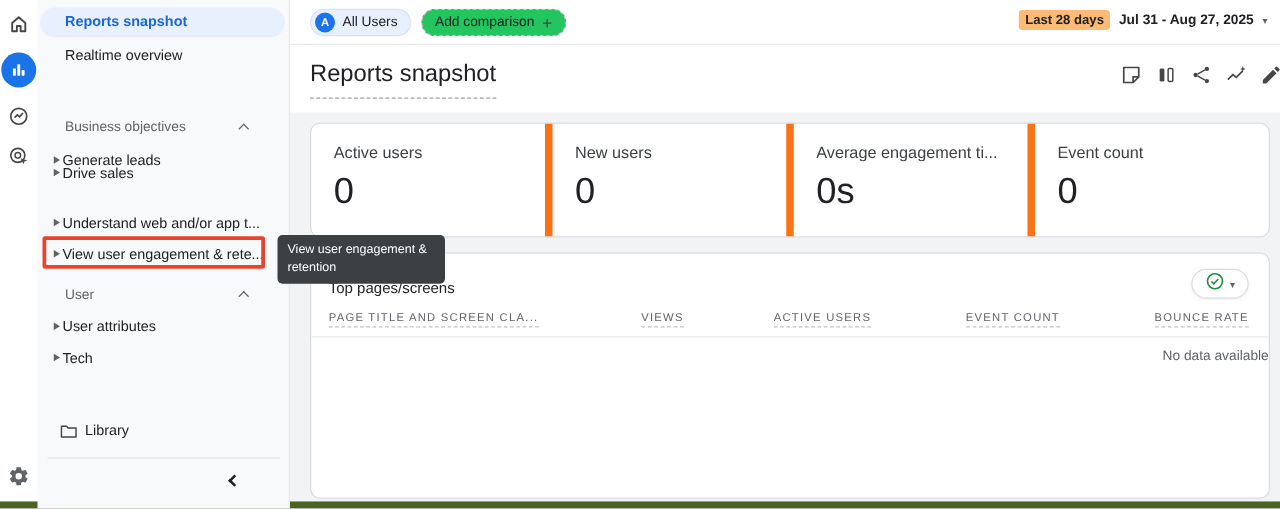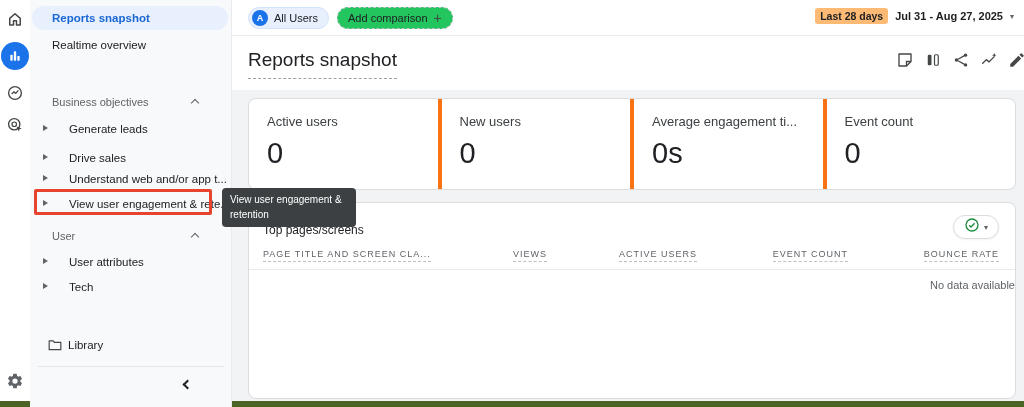--- a/index.html
+++ b/index.html
@@ -18,21 +18,21 @@
   
   .sidebar { position:absolute; left:30px; top:0; width:202px; height:407px; background:#f8f9fa; border-right:1px solid #e8eaed; z-index:2; font-size:11.5px; color:#202124; }
   .nav-row { position:absolute; left:0; width:202px; height:22px; line-height:22px; cursor:pointer; white-space:nowrap; }
   .nav-pill { position:absolute; left:2px; top:6px; width:196px; height:24px; line-height:24px; background:#e8f0fe; border-radius:12px; cursor:pointer; }
   .nav-pill .lbl { margin-left:20px; color:#1967d2; font-weight:bold; }
   .nav-row .lbl { margin-left:22px; }
   .sec-head { position:absolute; left:0; width:202px; height:20px; line-height:20px; color:#5f6368; font-size:11px; cursor:pointer; }
   .sec-head .lbl { margin-left:22px; }
   .chev-up { position:absolute; right:34px; top:8px; width:6px; height:6px; border-left:1.5px solid #5f6368; border-top:1.5px solid #5f6368; transform:rotate(45deg); }
   .tri { position:absolute; left:13px; top:7px; width:0; height:0; border-top:3.5px solid transparent; border-bottom:3.5px solid transparent; border-left:5px solid #5f6368; }
-  .tri-row .lbl { margin-left:39px; }
+  .tri-row .lbl { margin-left:20px; }
   .side-divider { position:absolute; left:8px; top:366px; width:186px; height:1px; background:#e3e5e8; }
   .collapse-btn { position:absolute; left:148px; top:376px; width:20px; height:20px; cursor:pointer; }
   .chev-left { position:absolute; left:6px; top:5px; width:7px; height:7px; border-left:2px solid #202124; border-bottom:2px solid #202124; transform:rotate(45deg); }
   .lib-row { position:absolute; left:0; top:334px; width:202px; height:22px; line-height:22px; cursor:pointer; }
   .lib-row .lbl { margin-left:38px; }
   .lib-row svg { position:absolute; left:18px; top:5px; }
 
   
   .red-box { position:absolute; left:34px; top:189px; width:178px; height:26px; border:3px solid #e8432d; border-radius:2px; z-index:8; }
   .tooltip { position:absolute; left:222px; top:188px; width:134px; background:#3c4043; color:#fff; font-size:10px; line-height:1.45; padding:5px 8px; border-radius:4px; z-index:9; }
@@ -52,21 +52,21 @@
   .caret { font-size:8px; color:#5f6368; }
 
   .titlebar { position:absolute; left:0; top:36px; width:792px; height:54px; background:#fff; }
   .page-title { position:absolute; left:16px; top:13px; font-size:19px; color:#202124; border-bottom:1.5px dashed #9aa0a6; padding-bottom:7px; }
   .tb-icon { position:absolute; top:15px; width:20px; height:20px; cursor:pointer; }
 
   .content { position:absolute; left:0; top:90px; width:792px; height:311px; }
   .card { position:absolute; background:#fff; border:1px solid #dadce0; border-radius:8px; }
   .metrics-card { left:16px; top:8px; width:768px; height:92px; display:flex; }
   .mcol { flex:1; padding:15px 0 0 18px; position:relative; }
-  .mcol + .mcol { border-left:4px solid #f97316; }
+  .mcol + .mcol { border-left:6px solid #f97316; }
   .m-label { font-size:13px; color:#3c4043; white-space:nowrap; overflow:hidden; }
   .m-value { font-size:29px; color:#202124; margin-top:8px; }
 
   .table-card { left:16px; top:112px; width:768px; height:197px; }
   .table-title { position:absolute; left:14px; top:20px; font-size:12px; color:#202124; }
   .filter-pill { position:absolute; right:16px; top:12px; width:46px; height:24px; background:#fff; border:1px solid #dadce0; border-radius:13px; display:flex; align-items:center; justify-content:center; gap:4px; cursor:pointer; box-shadow:0 1px 2px rgba(0,0,0,.05); }
   .thead { position:absolute; left:0; top:46px; width:100%; height:20px; }
   .th { position:absolute; font-size:9px; letter-spacing:1px; color:#5f6368; border-bottom:1px dashed #bdc1c6; padding-bottom:2px; white-space:nowrap; cursor:pointer; }
   .th-divider { position:absolute; left:0; top:66px; width:100%; height:1px; background:#e8eaed; }
   .empty-msg { position:absolute; left:0; top:76px; width:100%; text-align:right; font-size:11px; color:#5f6368; }
@@ -124,21 +124,21 @@
     </div>
 
     <div class="sec-head" style="top:92px;">
       <span class="lbl">Business objectives</span>
       <span class="chev-up"></span>
     </div>
     <div class="nav-row tri-row" style="top:118px;">
       <span class="tri"></span>
       <span class="lbl">Generate leads</span>
     </div>
-    <div class="nav-row tri-row" style="top:147px;">
+    <div class="nav-row tri-row" style="top:128px;">
       <span class="tri"></span>
       <span class="lbl">Drive sales</span>
     </div>
     <div class="nav-row tri-row" style="top:168px;">
       <span class="tri"></span>
       <span class="lbl">Understand web and/or app t...</span>
     </div>
     <div class="nav-row tri-row" style="top:193px;">
       <span class="tri"></span>
       <span class="lbl">View user engagement &amp; rete...</span>

